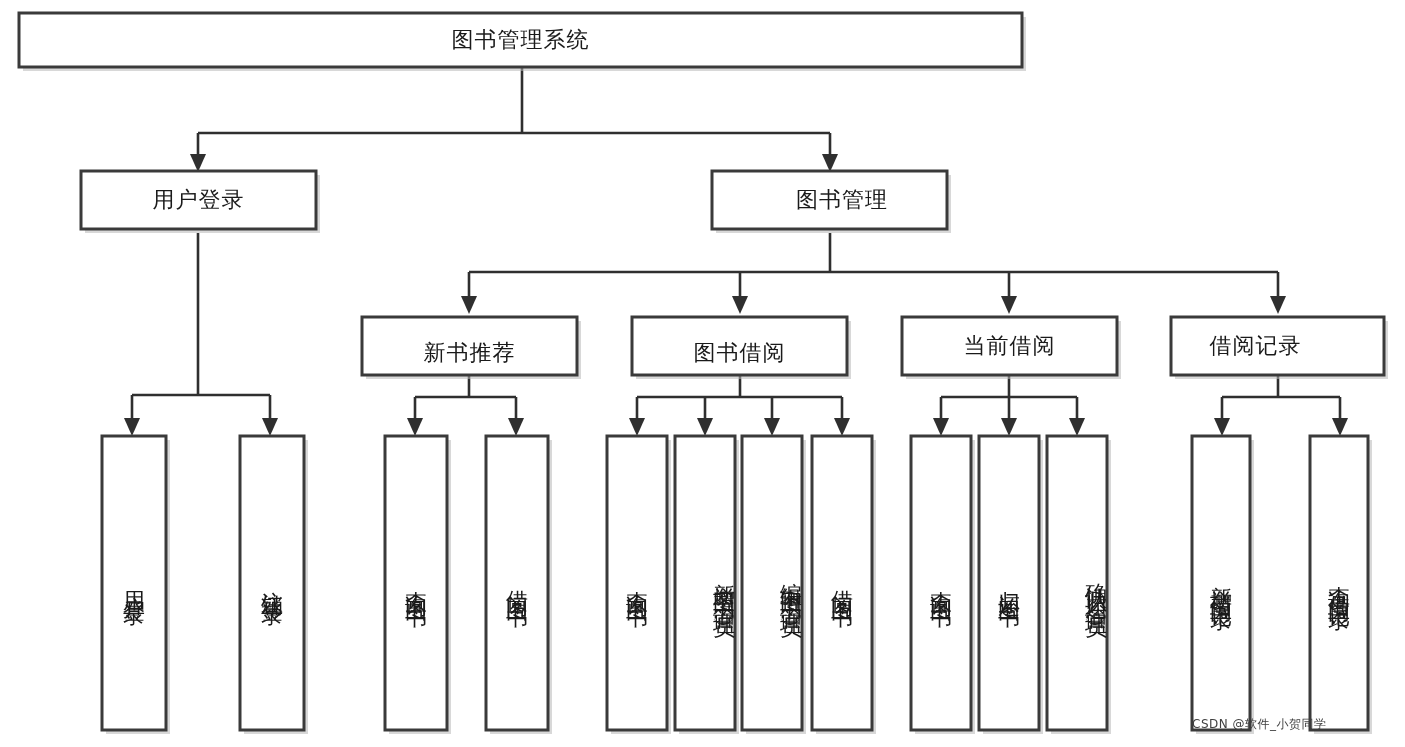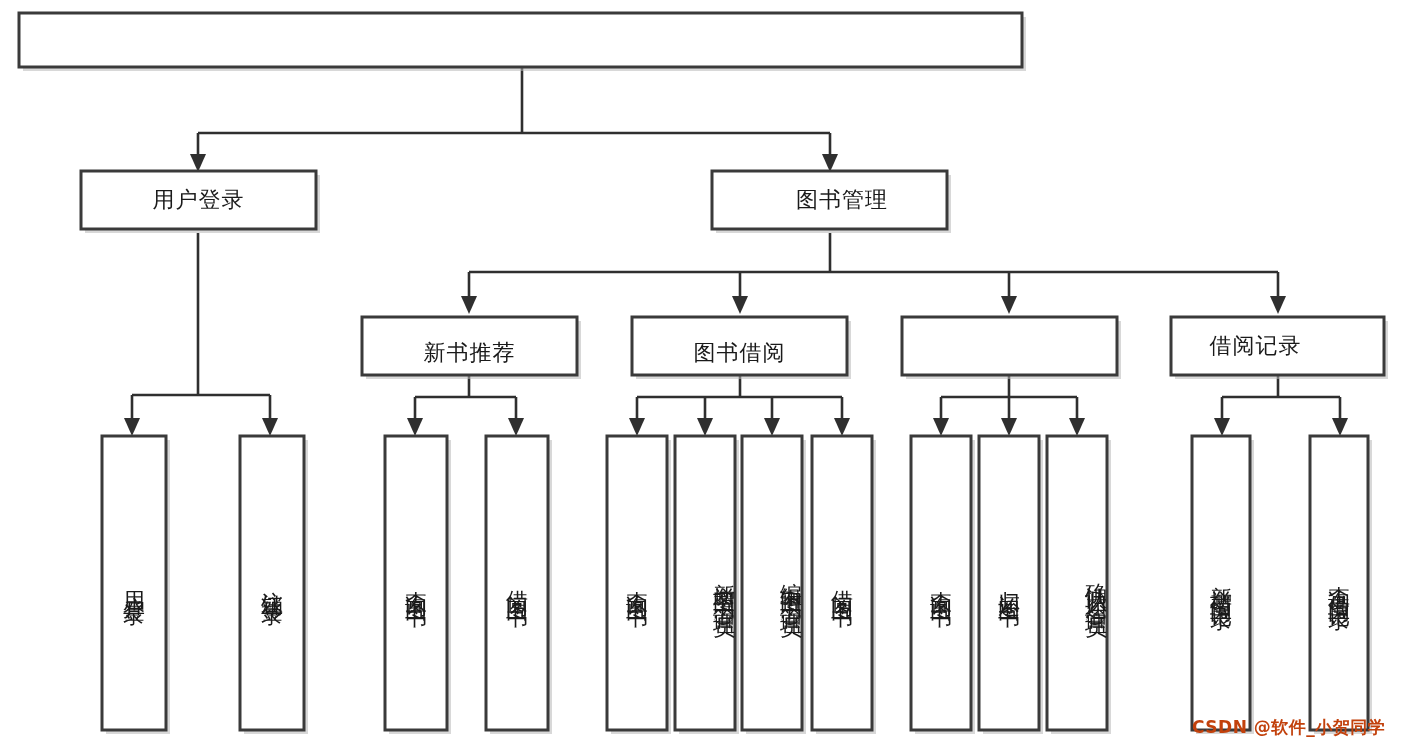--- a/index.html
+++ b/index.html
@@ -69,25 +69,24 @@
     pointer-events: none;
     line-height: 1;
   }
   .label-v.mid {
     align-items: center;
   }
   .watermark {
     position: absolute;
     left: 1192px;
     top: 716px;
-    font-size: 17px;
-    color: #c2410c;
+    font-size: 12px;
+    color: #404040;
     white-space: nowrap;
     letter-spacing: 0.5px;
-    font-weight: bold;
   }
 </style>
 </head>
 <body>
 
 <div id="diagram-root">
 
   <svg class="flow" viewBox="0 0 1405 747">
     <defs>
       <g id="arrow-dn">
@@ -208,26 +207,28 @@
     <rect class="node-shadow" x="1051" y="440" width="60" height="294"></rect>
     <rect class="node-rect" x="1047" y="436" width="60" height="294"></rect>
 
     <rect class="node-shadow" x="1196" y="440" width="58" height="294"></rect>
     <rect class="node-rect" x="1192" y="436" width="58" height="294"></rect>
 
     <rect class="node-shadow" x="1314" y="440" width="58" height="294"></rect>
     <rect class="node-rect" x="1310" y="436" width="58" height="294"></rect>
   </svg>
 
+  <div class="label-h" style="left:19px; top:13px; width:1003px; height:54px;">图书管理系统</div>
 
   <div class="label-h" style="left:81px; top:171px; width:235px; height:58px;">用户登录</div>
   <div class="label-h" style="left:712px; top:171px; width:260px; height:58px;">图书管理</div>
 
   <div class="label-h" style="left:362px; top:317px; width:215px; height:71px;">新书推荐</div>
   <div class="label-h" style="left:632px; top:317px; width:215px; height:71px;">图书借阅</div>
+  <div class="label-h" style="left:902px; top:317px; width:215px; height:58px;">当前借阅</div>
   <div class="label-h" style="left:1171px; top:317px; width:169px; height:58px;">借阅记录</div>
 
   <div class="label-v mid" style="left:102px; top:436px; width:64px; height:294px;">用户登录</div>
   <div class="label-v mid" style="left:240px; top:436px; width:64px; height:294px;">注销登录</div>
 
   <div class="label-v mid" style="left:385px; top:436px; width:62px; height:294px;">查询图书</div>
   <div class="label-v mid" style="left:486px; top:436px; width:62px; height:294px;">借阅图书</div>
 
   <div class="label-v mid" style="left:607px; top:436px; width:60px; height:294px;">查询图书</div>
   <div class="label-v" style="left:675px; top:444px; width:60px; height:286px;">新增图书（管理员）</div>

